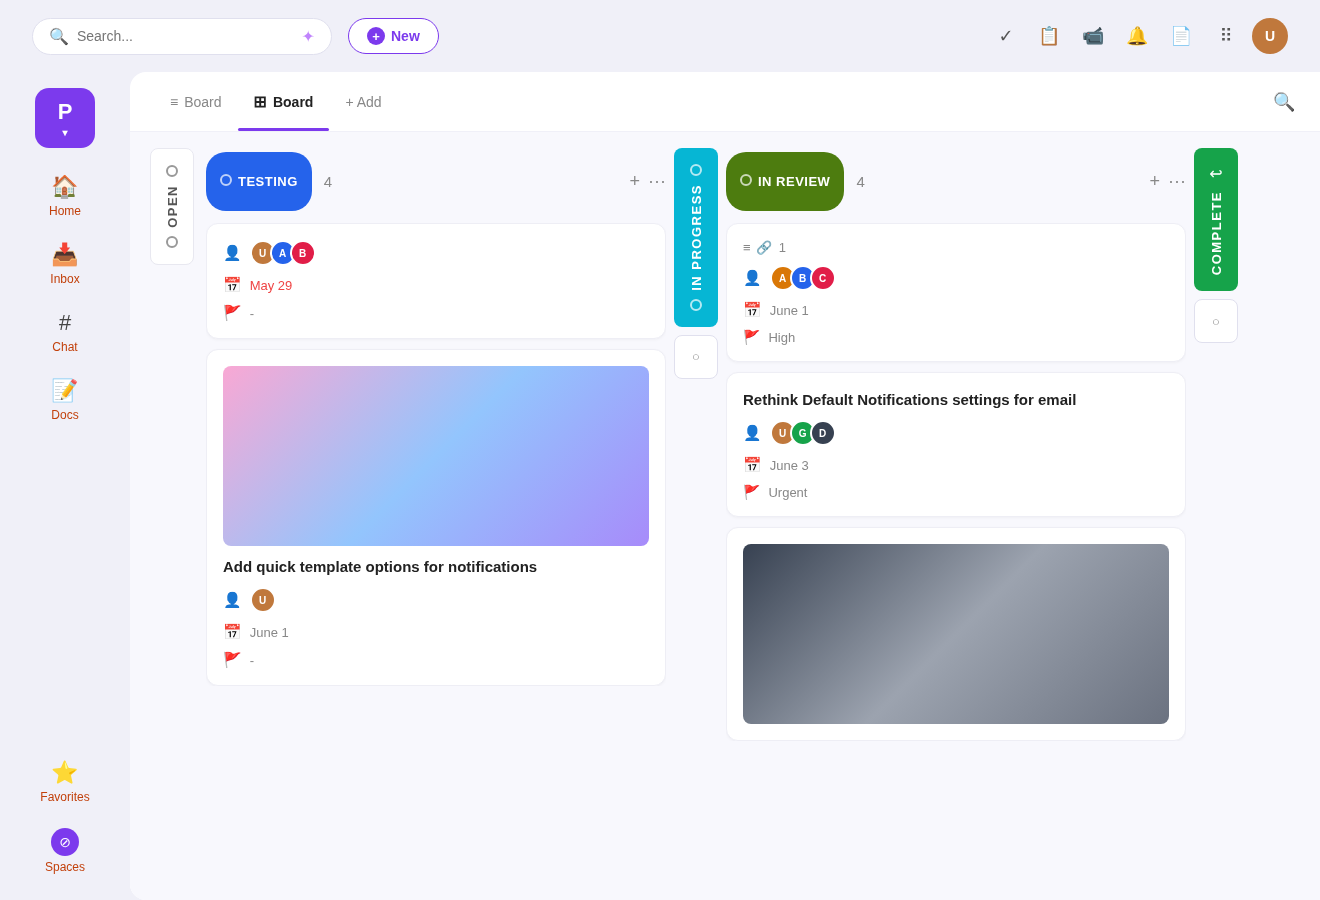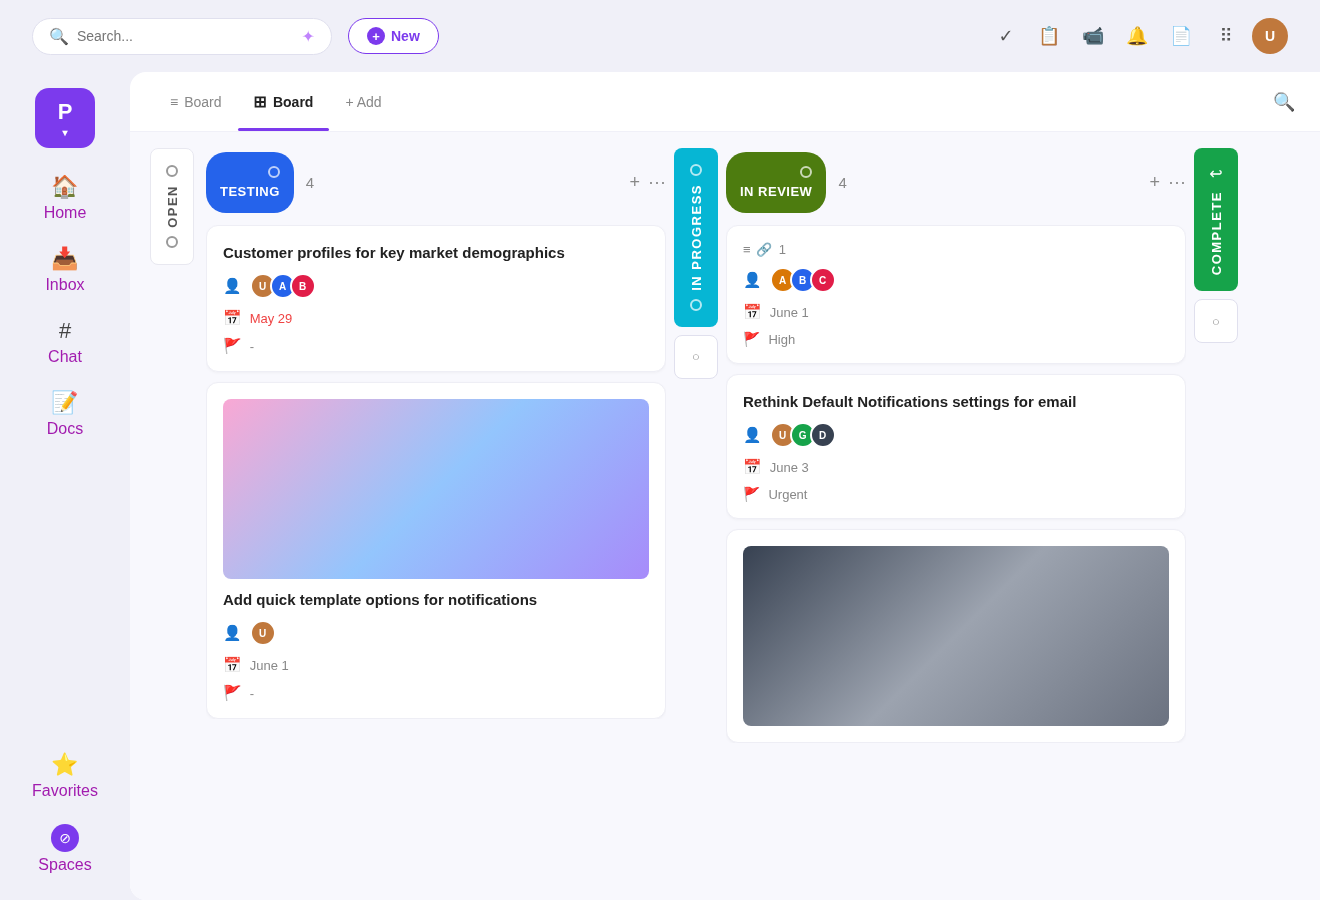--- a/index.html
+++ b/index.html
@@ -114,21 +114,21 @@
     .sidebar-item {
       display: flex;
       flex-direction: column;
       align-items: center;
       gap: 4px;
       padding: 10px 0;
       cursor: pointer;
       width: 100%;
     }
     .sidebar-item .icon { font-size: 22px; color: #444; }
-    .sidebar-item .label { font-size: 16px; color: #a21caf; }
+    .sidebar-item .label { font-size: 12px; color: #c2410c; }
     .sidebar-spacer { flex: 1; }
 
     
     .content {
       flex: 1;
       background: #fff;
       border-radius: 16px 0 0 16px;
       display: flex;
       flex-direction: column;
       overflow: hidden;
@@ -242,28 +242,27 @@
       flex-shrink: 0;
     }
     .column-header {
       display: flex;
       align-items: center;
       gap: 8px;
       padding: 4px 0;
     }
     .column-badge {
       display: flex;
-      align-items: flex-end;
+      align-items: flex-start;
       gap: 6px;
-      padding: 14px 14px;
+      padding: 22px 14px;
       border-radius: 20px;
       font-size: 13px;
       font-weight: 700;
       letter-spacing: 0.5px;
-      flex-direction: column;
     }
     .badge-testing { background: #2563eb; color: #fff; }
     .badge-in-review { background: #4d7c0f; color: #fff; }
     .column-count { font-size: 15px; color: #888; font-weight: 500; margin-left: 4px; }
     .col-actions { margin-left: auto; display: flex; gap: 8px; align-items: center; }
     .col-btn { font-size: 18px; color: #888; cursor: pointer; }
 
     
     .card {
       background: #fff;
@@ -505,21 +504,20 @@
           </div>
           <span class="column-count">4</span>
           <div class="col-actions">
             <span class="col-btn">+</span>
             <span class="col-btn">···</span>
           </div>
         </div>
         <div class="col-scroll">
 
           <div class="card">
-            <div class="card-title">Customer profiles for key market demographics</div>
             <div class="card-meta">
               <span class="card-meta-icon">👤</span>
               <div class="avatars">
                 <div class="avatar-sm" style="background:#c0783c;">U</div>
                 <div class="avatar-sm" style="background:#2563eb;">A</div>
                 <div class="avatar-sm" style="background:#e11d48;">B</div>
               </div>
             </div>
             <div class="card-meta">
               <span class="card-meta-icon">📅</span>

